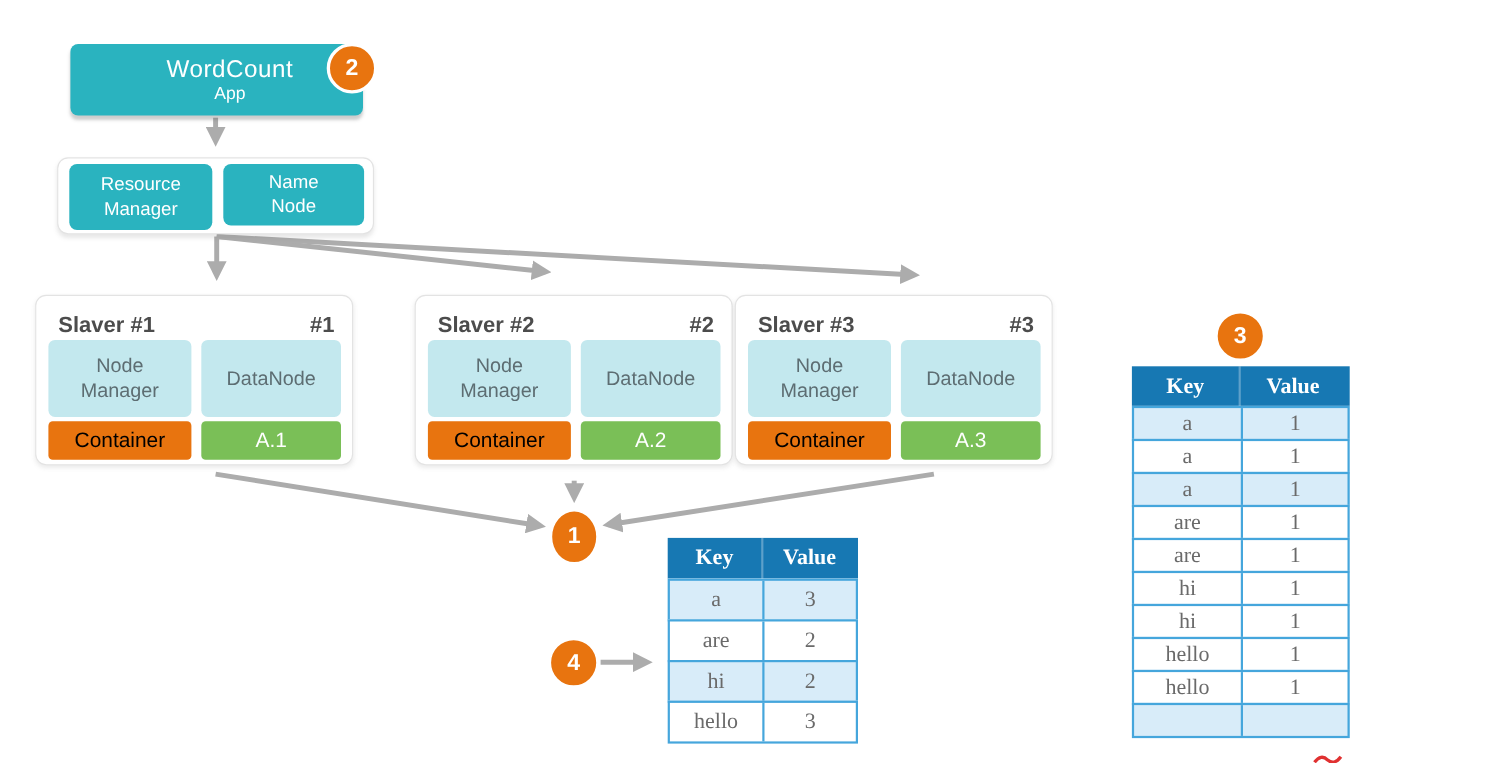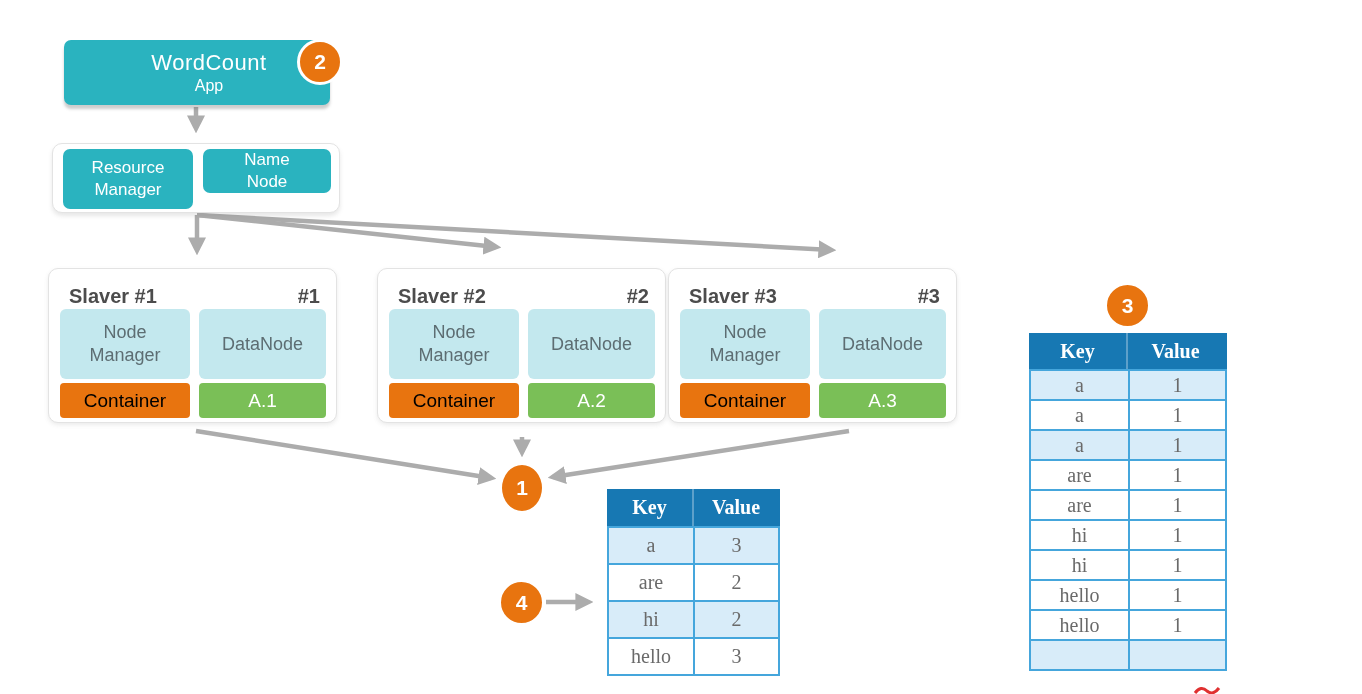--- a/index.html
+++ b/index.html
@@ -30,26 +30,26 @@
   .badge-2{left:297px;top:39px;width:46px;height:46px;}
   .badge-1{left:500px;top:463px;width:44px;height:50px;border-width:2px;}
   .badge-3{left:1105px;top:283px;width:45px;height:45px;border-width:2px;}
   .badge-4{left:499px;top:580px;width:45px;height:45px;border-width:2px;}
 
   .master{position:absolute;left:52px;top:143px;width:288px;height:70px;background:#fff;
     border:1px solid var(--card-border);border-radius:10px;z-index:2;
     box-shadow:0 3px 4px rgba(120,120,120,0.18);}
   .master .teal-box{position:absolute;font-size:17px;}
   .master .rm{left:10px;top:5px;width:130px;height:60px;}
-  .master .nn{left:150px;top:5px;width:128px;height:44px;}
+  .master .nn{left:150px;top:5px;width:128px;height:56px;}
 
   .slaver{position:absolute;top:268px;width:289px;height:155px;background:#fff;
     border:1px solid var(--card-border);border-radius:10px;z-index:2;
     box-shadow:0 2px 4px rgba(120,120,120,0.15);}
-  .slaver-1{left:48px;} .slaver-2{left:377px;} .slaver-3{left:668px;text-decoration:underline;}
+  .slaver-1{left:32px;} .slaver-2{left:377px;} .slaver-3{left:668px;text-decoration:underline;}
   .slaver .s-title{position:absolute;left:20px;top:16px;font-size:20px;font-weight:600;color:var(--title-gray);}
   .slaver .s-corner{position:absolute;right:16px;top:16px;font-size:20px;font-weight:600;color:var(--title-gray);}
   .slaver .inner{position:absolute;border-radius:6px;display:flex;align-items:center;
     justify-content:center;text-align:center;}
   .slaver .nm{left:11px;top:40px;width:130px;height:70px;background:var(--light-blue);
     color:var(--box-text-gray);font-size:18px;}
   .slaver .dn{left:150px;top:40px;width:127px;height:70px;background:var(--light-blue);
     color:var(--box-text-gray);font-size:18px;}
   .slaver .ct{left:11px;top:114px;width:130px;height:35px;background:var(--orange);
     color:#000000;font-size:19px;border-radius:4px;}

